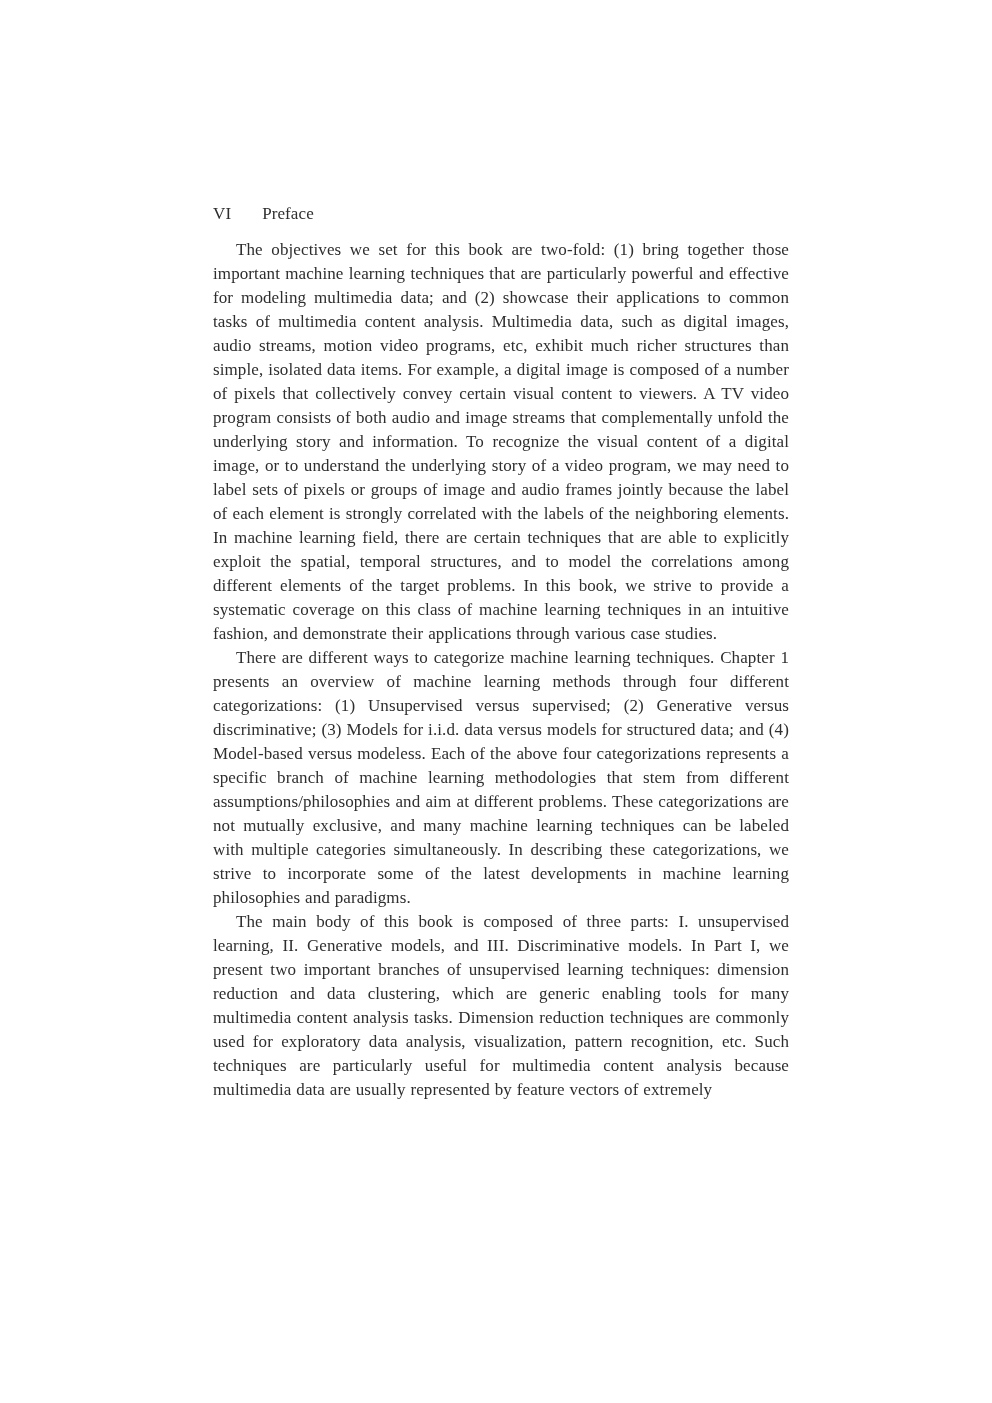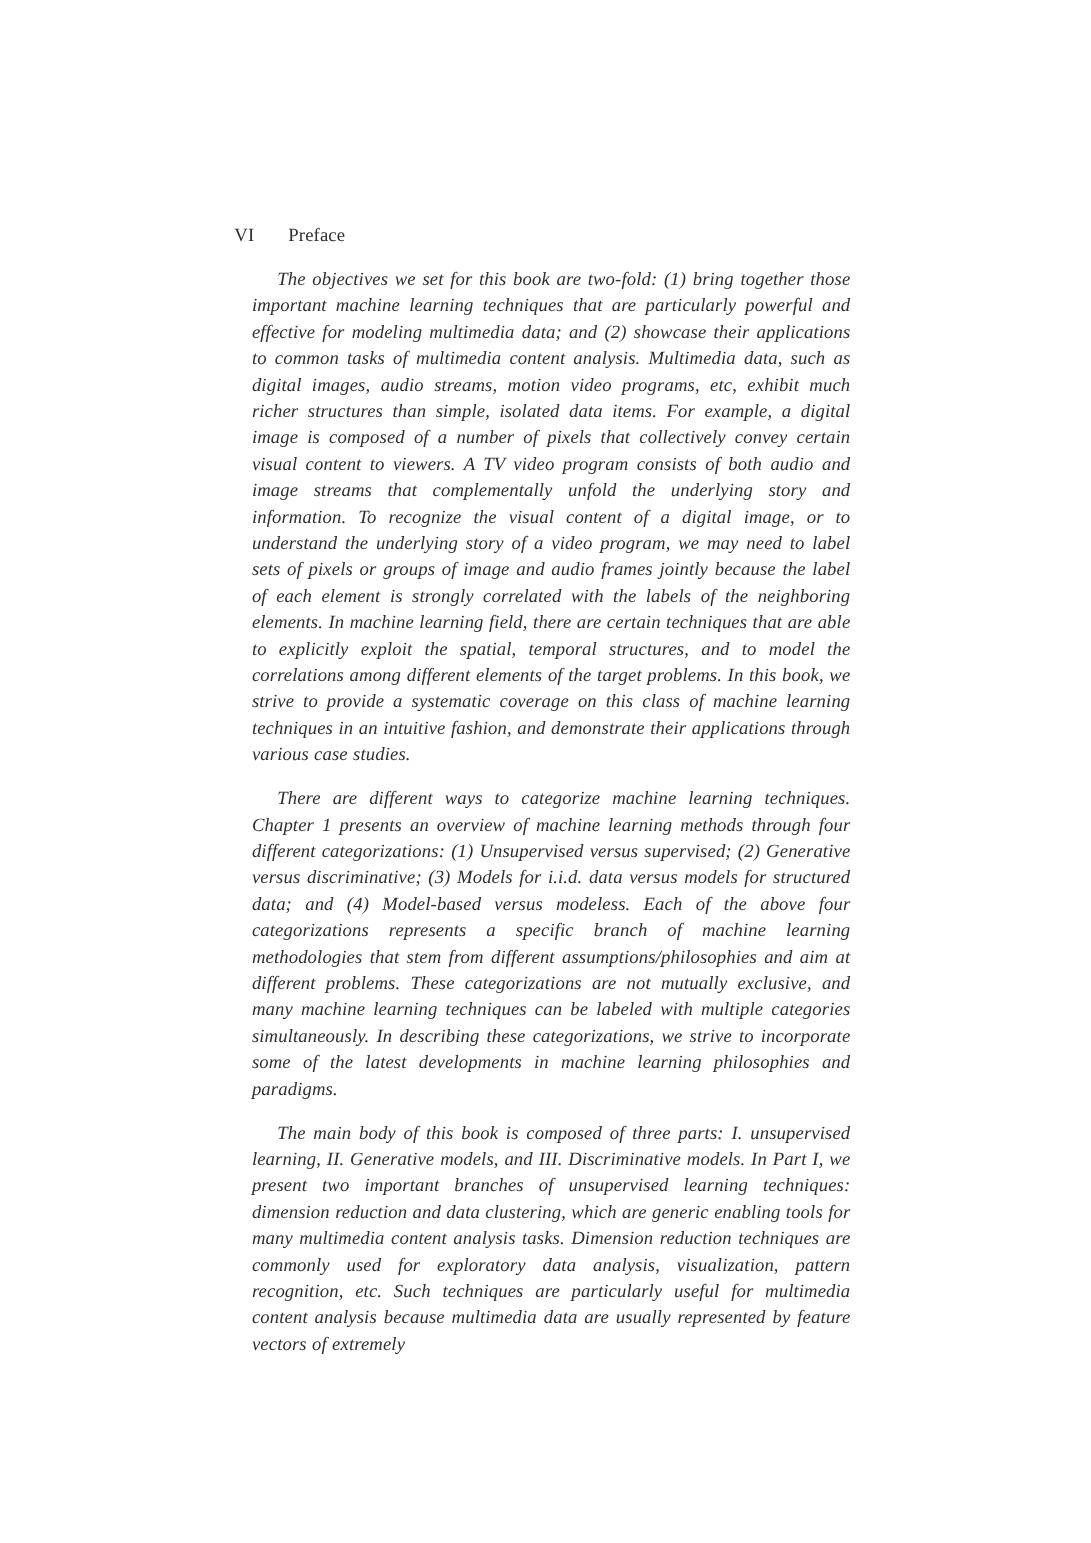--- a/index.html
+++ b/index.html
@@ -27,27 +27,26 @@
   }
   .running-header {
     margin: 0 0 12px 0;
     white-space: nowrap;
   }
   .running-title {
     margin-left: 31px;
     margin-top: 24px;
   }
   .text-block p {
-    margin: 16px;
+    margin: 0;
     text-align: justify;
     text-indent: 23px;
     hyphens: auto;
     -webkit-hyphens: auto;
     word-spacing: 0.5px;
-    font-style: italic;
   }
 </style>
 </head>
 <body>
 
 <div class="page">
   <div class="text-block">
     <div class="running-header">
       <span class="page-number">VI</span><span class="running-title">Preface</span>
     </div>

